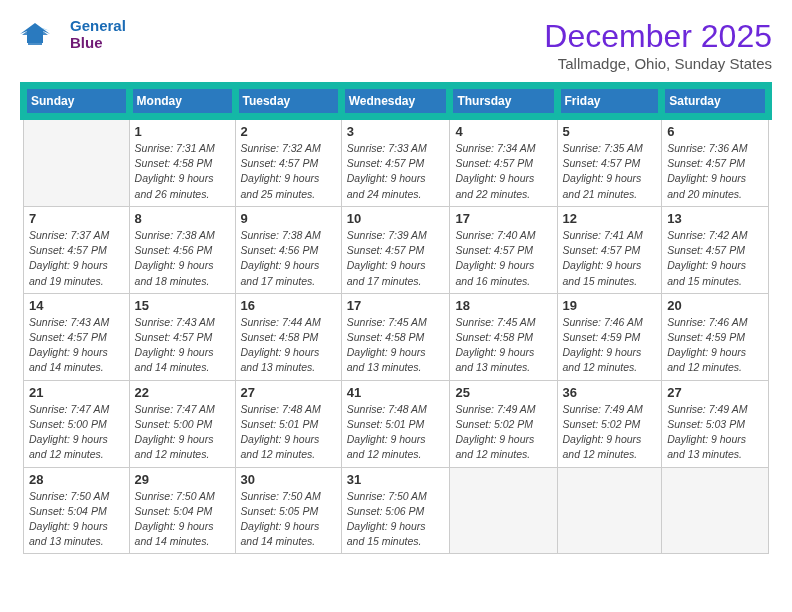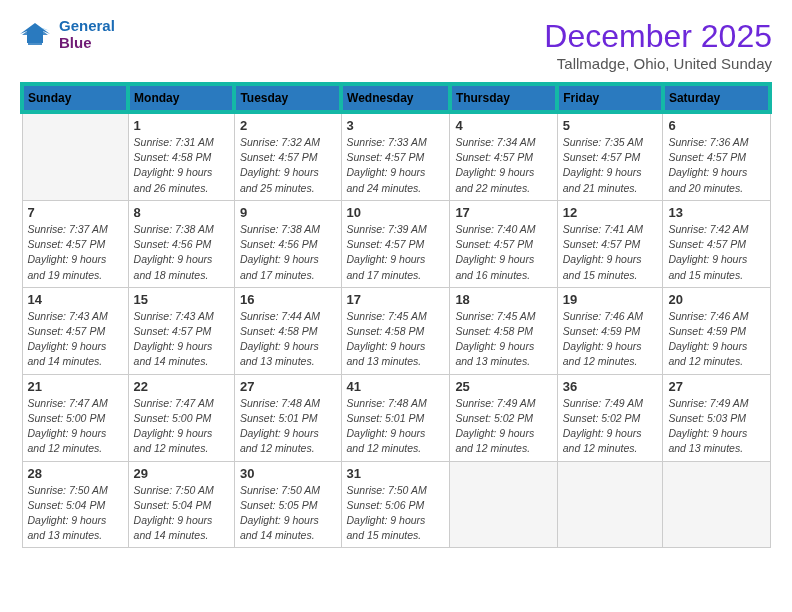--- a/index.html
+++ b/index.html
@@ -18,21 +18,21 @@
     }
     .header-area {
       display: flex;
       justify-content: space-between;
       align-items: flex-start;
       margin-bottom: 10px;
     }
     .logo {
       display: flex;
       align-items: center;
-      gap: 9px;
+      gap: 20px;
     }
     .logo-text {
       font-size: 15px;
       font-weight: bold;
       line-height: 1.1;
       color: #333;
     }
     .logo-text span {
       color: #1a6bb5;
     }
@@ -52,26 +52,26 @@
       font-size: 15px;
       color: #555;
     }
     .calendar-table {
       width: 100%;
       border-collapse: collapse;
       font-size: 11px;
     }
     .calendar-table th {
       background-color: #2a7abf;
-      color: #000000;
+      color: #ffffff;
       text-align: left;
       padding: 5px 4px;
       font-size: 12px;
       font-weight: bold;
-      border: 4px solid #14b8a6;
+      border: 7px solid #14b8a6;
     }
     .calendar-table td {
       border: 1px solid #ccc;
       vertical-align: top;
       padding: 4px 5px;
       width: 113px;
       min-height: 80px;
       background: #fff;
     }
     .calendar-table td.empty {
@@ -105,21 +105,21 @@
         <polygon points="15,2 30,13 23,10 23,22 7,22 7,10 0,13" fill="#2a7abf"></polygon>
         <polygon points="18,6 30,10 25,8" fill="#4aa3e0"></polygon>
       </svg>
       <div class="logo-text">
         <div><span>General</span></div>
         <div><span style="color:#701a75;">Blue</span></div>
       </div>
     </div>
     <div class="title-area">
       <div class="month-title">December 2025</div>
-      <div class="location-title">Tallmadge, Ohio, United Sunday</div>
+      <div class="location-title">Tallmadge, Ohio, Sunday States</div>
     </div>
   </div>
 
   <table class="calendar-table">
     <thead>
       <tr>
         <th>Sunday</th>
         <th>Monday</th>
         <th>Tuesday</th>
         <th>Wednesday</th>

